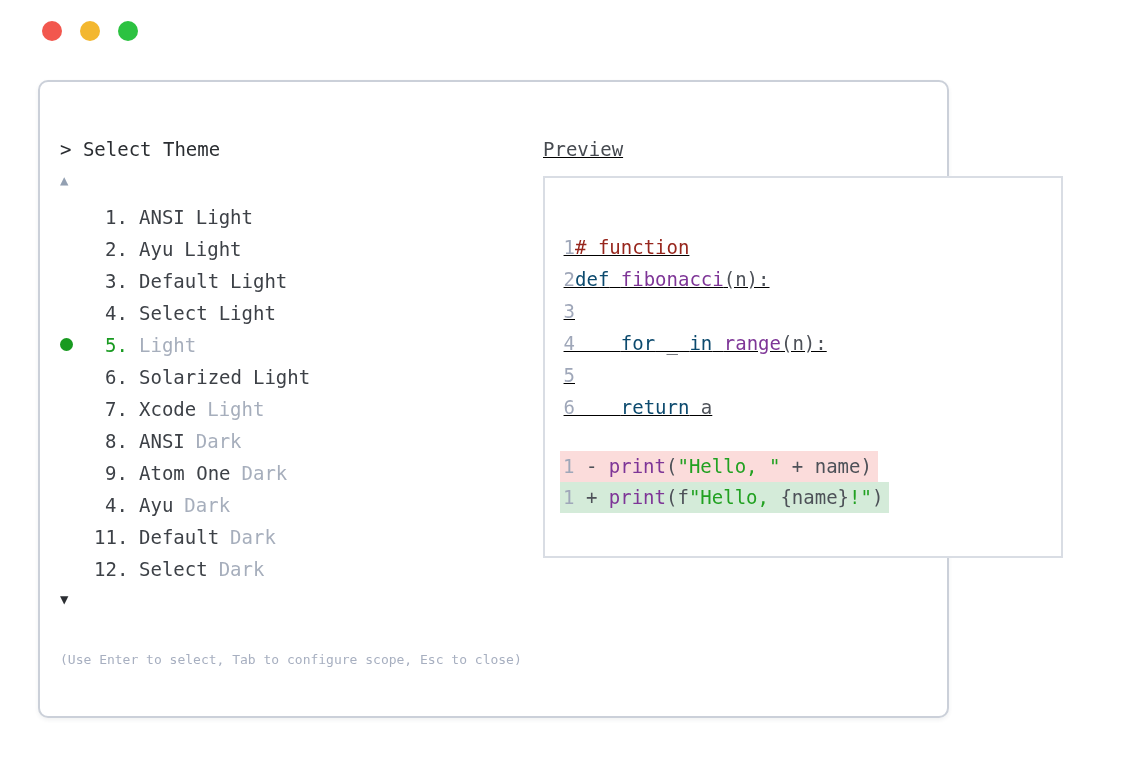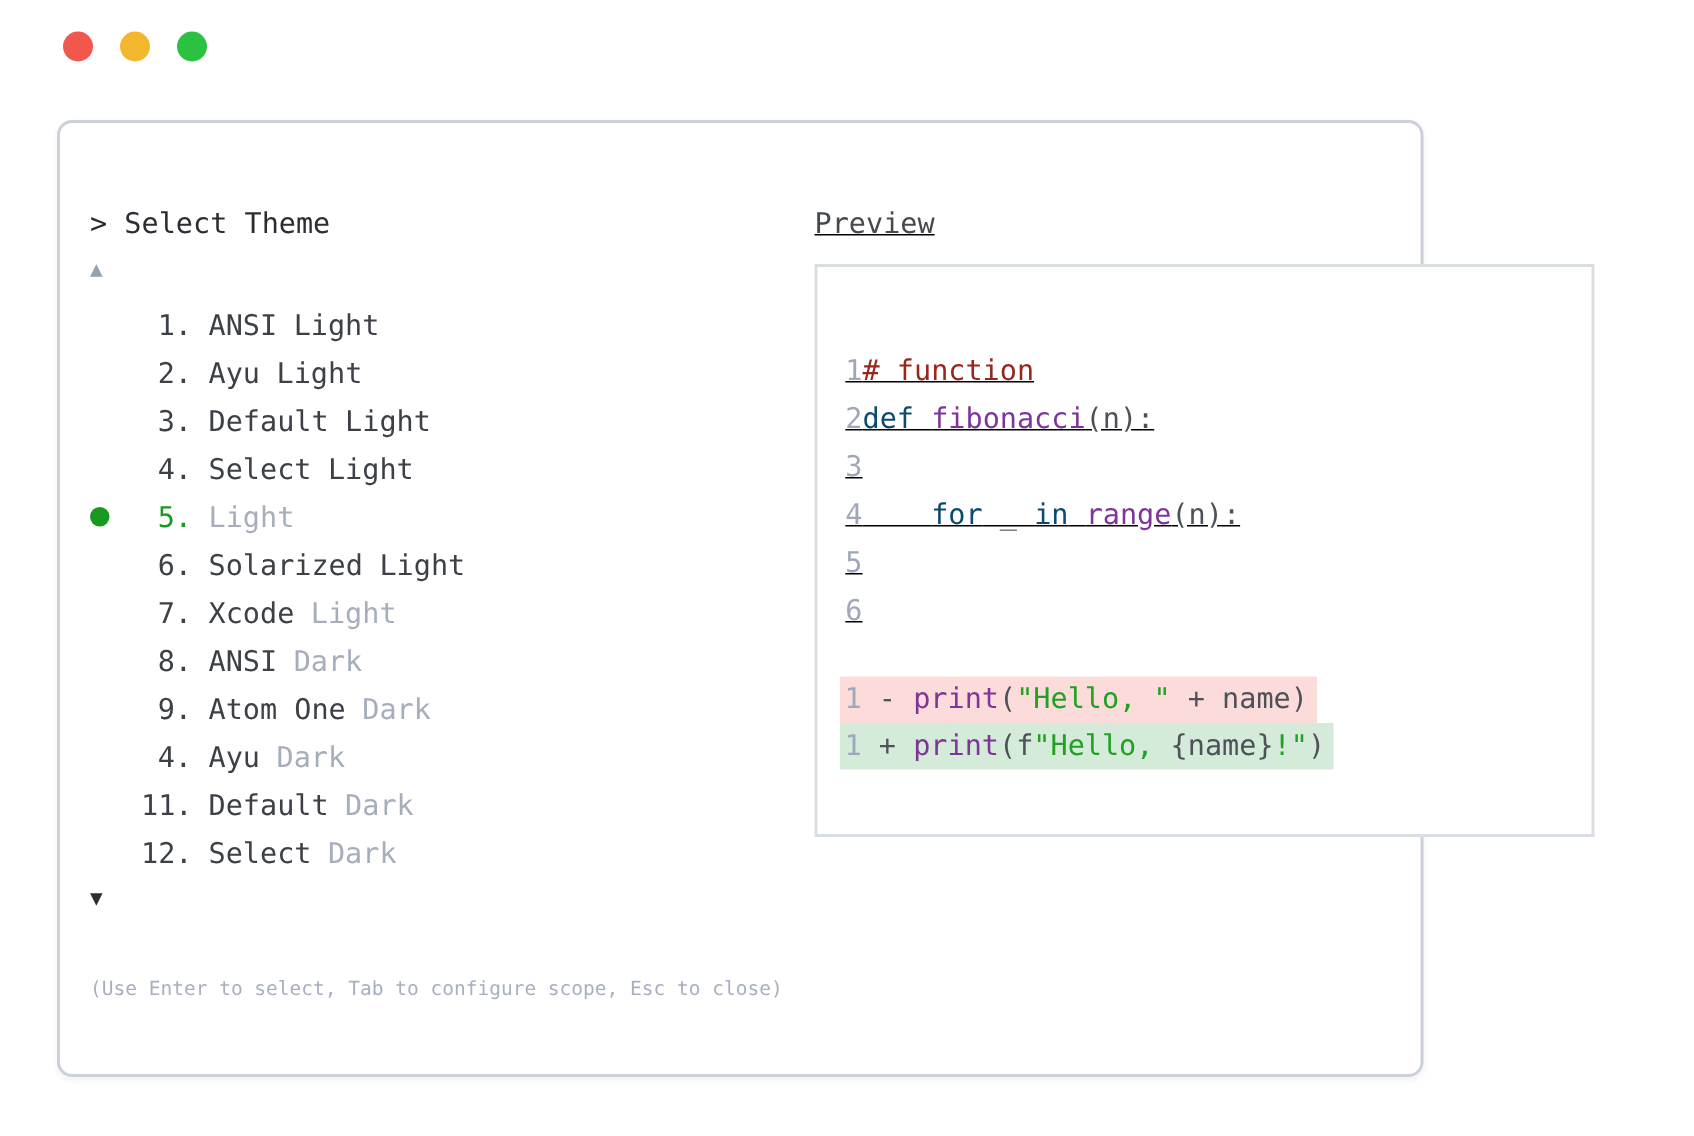--- a/index.html
+++ b/index.html
@@ -154,21 +154,21 @@
 
   <div class="col-right">
     <div class="preview-label">Preview</div>
     <div class="pbox">
       <div>
           <div class="code-line"><span class="lnum">1</span><span class="ct"><span class="tok-comment"># function</span></span></div>
           <div class="code-line"><span class="lnum">2</span><span class="ct"><span class="tok-keyword">def</span><span class="tok-plain"> </span><span class="tok-func">fibonacci</span><span class="tok-plain">(n):</span></span></div>
           <div class="code-line"><span class="lnum">3</span></div>
           <div class="code-line"><span class="lnum">4</span><span class="ct"><span class="tok-plain">    </span><span class="tok-keyword">for</span><span class="tok-plain"> _ </span><span class="tok-keyword">in</span><span class="tok-plain"> </span><span class="tok-func">range</span><span class="tok-plain">(n):</span></span></div>
           <div class="code-line"><span class="lnum">5</span></div>
-          <div class="code-line"><span class="lnum">6</span></div>
+          <div class="code-line"><span class="lnum">6</span><span class="ct"><span class="tok-plain">    </span><span class="tok-keyword">return</span><span class="tok-plain"> a</span></span></div>
           <div class="spacer"></div>
           <div class="diff-line"><span class="dbg removed"><span class="lnum-d">1</span><span class="tok-plain"> - </span><span class="tok-func">print</span><span class="tok-plain">(</span><span class="tok-string">"Hello, "</span><span class="tok-plain"> + name)</span></span></div>
           <div class="diff-line"><span class="dbg added"><span class="lnum-d">1</span><span class="tok-plain"> + </span><span class="tok-func">print</span><span class="tok-plain">(f</span><span class="tok-string">"Hello, </span><span class="tok-plain">{name}</span><span class="tok-string">!"</span><span class="tok-plain">)</span></span></div>
         </div>
     </div>
   </div>
 
   <div class="hint">(Use Enter to select, Tab to configure scope, Esc to close)</div>
 
 </div>

